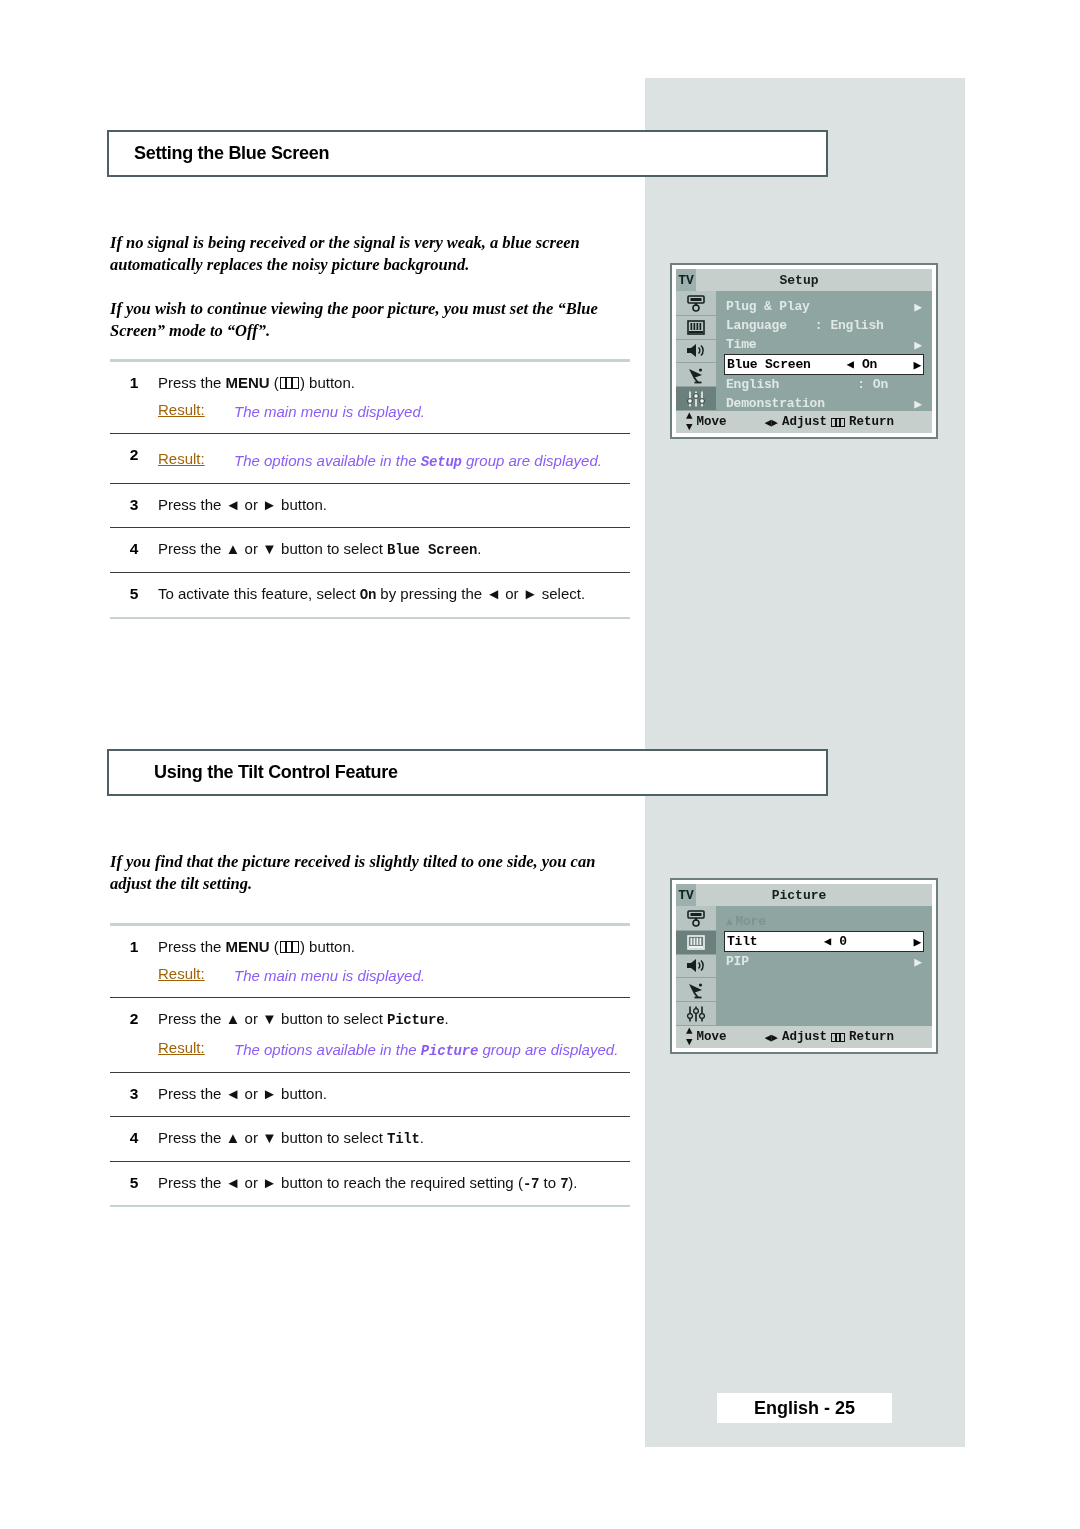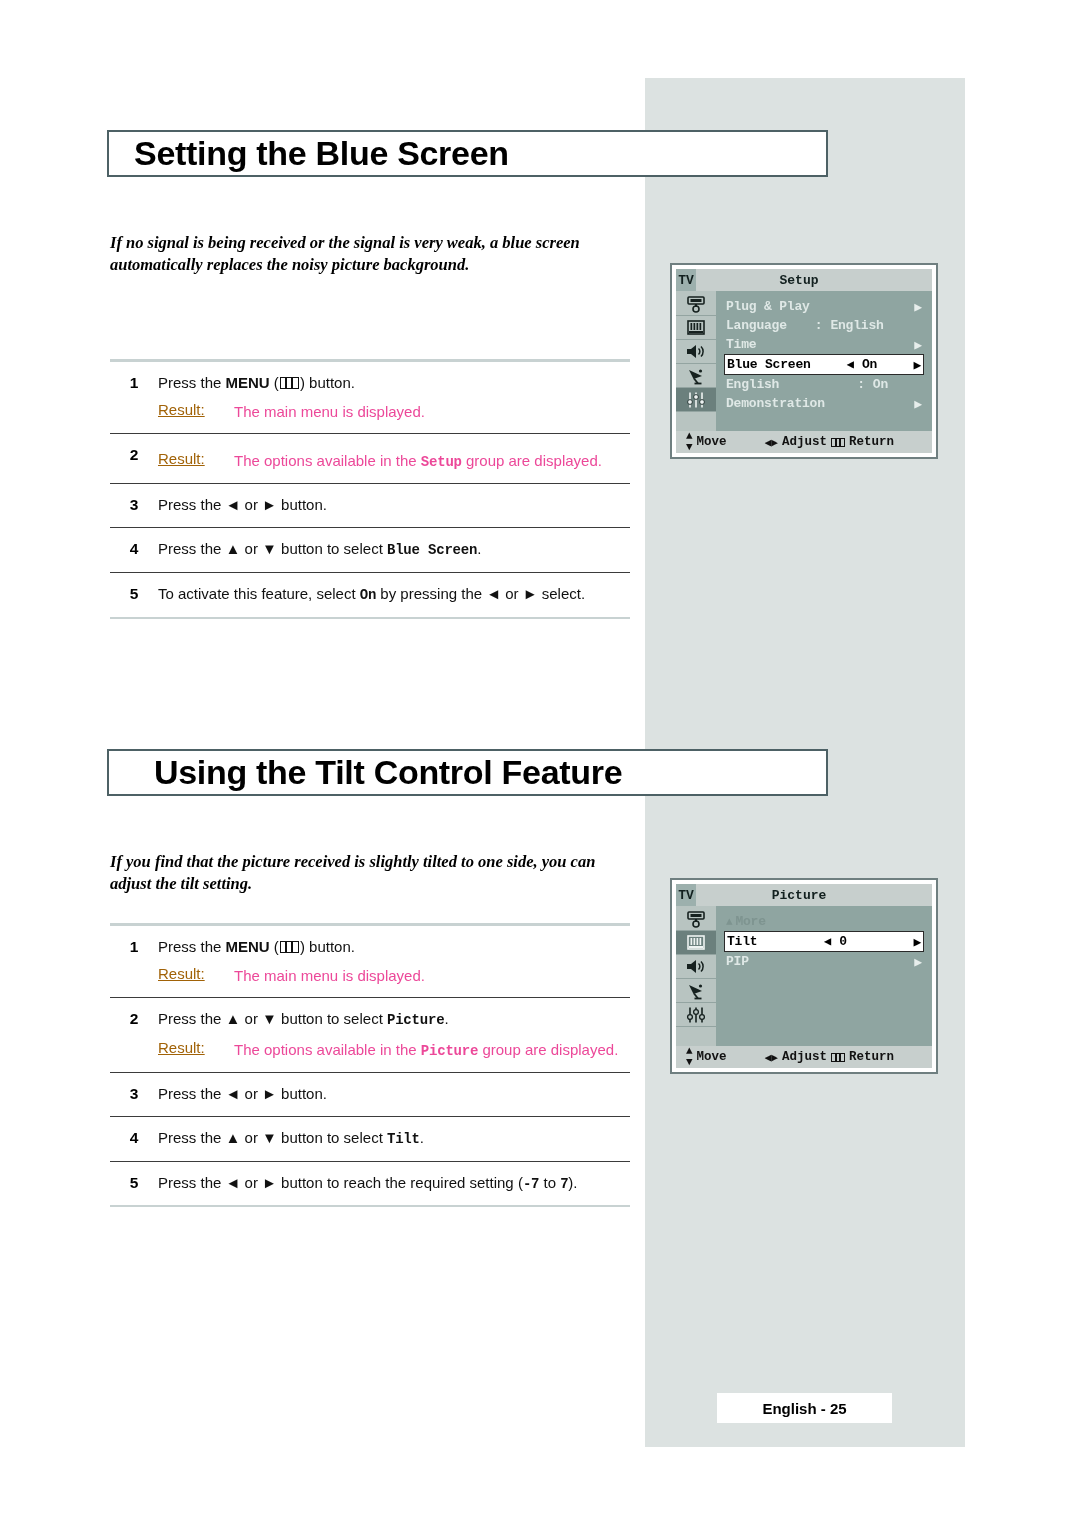--- a/index.html
+++ b/index.html
@@ -32,21 +32,21 @@
     width: 721px;
     height: 47px;
     box-sizing: border-box;
     border: 2px solid #4d6165;
     background: #ffffff;
     display: flex;
     align-items: center;
     z-index: 4;
   }
   .section-header .title {
-    font-size: 34px;
+    font-size: 18px;
     font-weight: bold;
     color: #000000;
     letter-spacing: -0.3px;
     padding-left: 25px;
     white-space: nowrap;
   }
   #header-blue-screen { top: 130px; }
   #header-tilt { top: 749px; padding-left: 20px; }
 
   
@@ -108,22 +108,23 @@
     margin-top: 7px;
   }
   .result-label {
     flex: 0 0 76px;
     font-size: 15px;
     color: #a16207;
     text-decoration: underline;
   }
   .result-text {
     font-size: 15px;
-    color: #ec4899;
+    color: #8b5cf6;
     line-height: 1.48;
+    font-style: italic;
   }
   .mono {
     font-family: "Liberation Mono", monospace;
     font-weight: bold;
     font-size: 14px;
     letter-spacing: -0.2px;
   }
   .b { font-weight: bold; }
   .arrow { font-size: 12px; letter-spacing: 0; }
 
@@ -188,21 +189,21 @@
     justify-content: center;
     font-size: 13px;
     font-weight: bold;
     color: #12201f;
     padding-right: 30px;
   }
 
   .osd-main {
     display: flex;
     background: #8fa5a1;
-    height: 140px;
+    height: 120px;
   }
   .osd-rail {
     width: 40px;
     flex: 0 0 40px;
     background: #b8c4c1;
     display: flex;
     flex-direction: column;
     align-items: center;
     padding-top: 1px;
   }
@@ -288,37 +289,38 @@
   .page-footer {
     position: absolute;
     left: 717px;
     top: 1393px;
     width: 175px;
     height: 30px;
     background: #ffffff;
     display: flex;
     align-items: center;
     justify-content: center;
-    font-size: 15px;
+    font-size: 18px;
     font-weight: bold;
     color: #000;
     z-index: 6;
   }
 </style>
 </head>
 <body>
 
 <div class="grey-panel"></div>
 
 <div class="section-header" id="header-blue-screen">
   <span class="title">Setting the Blue Screen</span>
 </div>
 
 <div class="intro" id="intro-blue-screen">
   <p>If no signal is being received or the signal is very weak, a blue screen automatically replaces the noisy picture background.</p>
+  <p>If you wish to continue viewing the poor picture, you must set the “Blue Screen” mode to “Off”.</p>
 </div>
 
 <div class="steps" id="steps-blue-screen">
   <div class="top-rule"></div>
 
   <div class="step">
     <div class="step-num">1</div>
     <div class="step-body">
       <div class="step-line"><span>Press the </span><span class="b">MENU</span> (<span class="menu-glyph"></span>)<span> button.</span></div>
       <div class="result-line">

